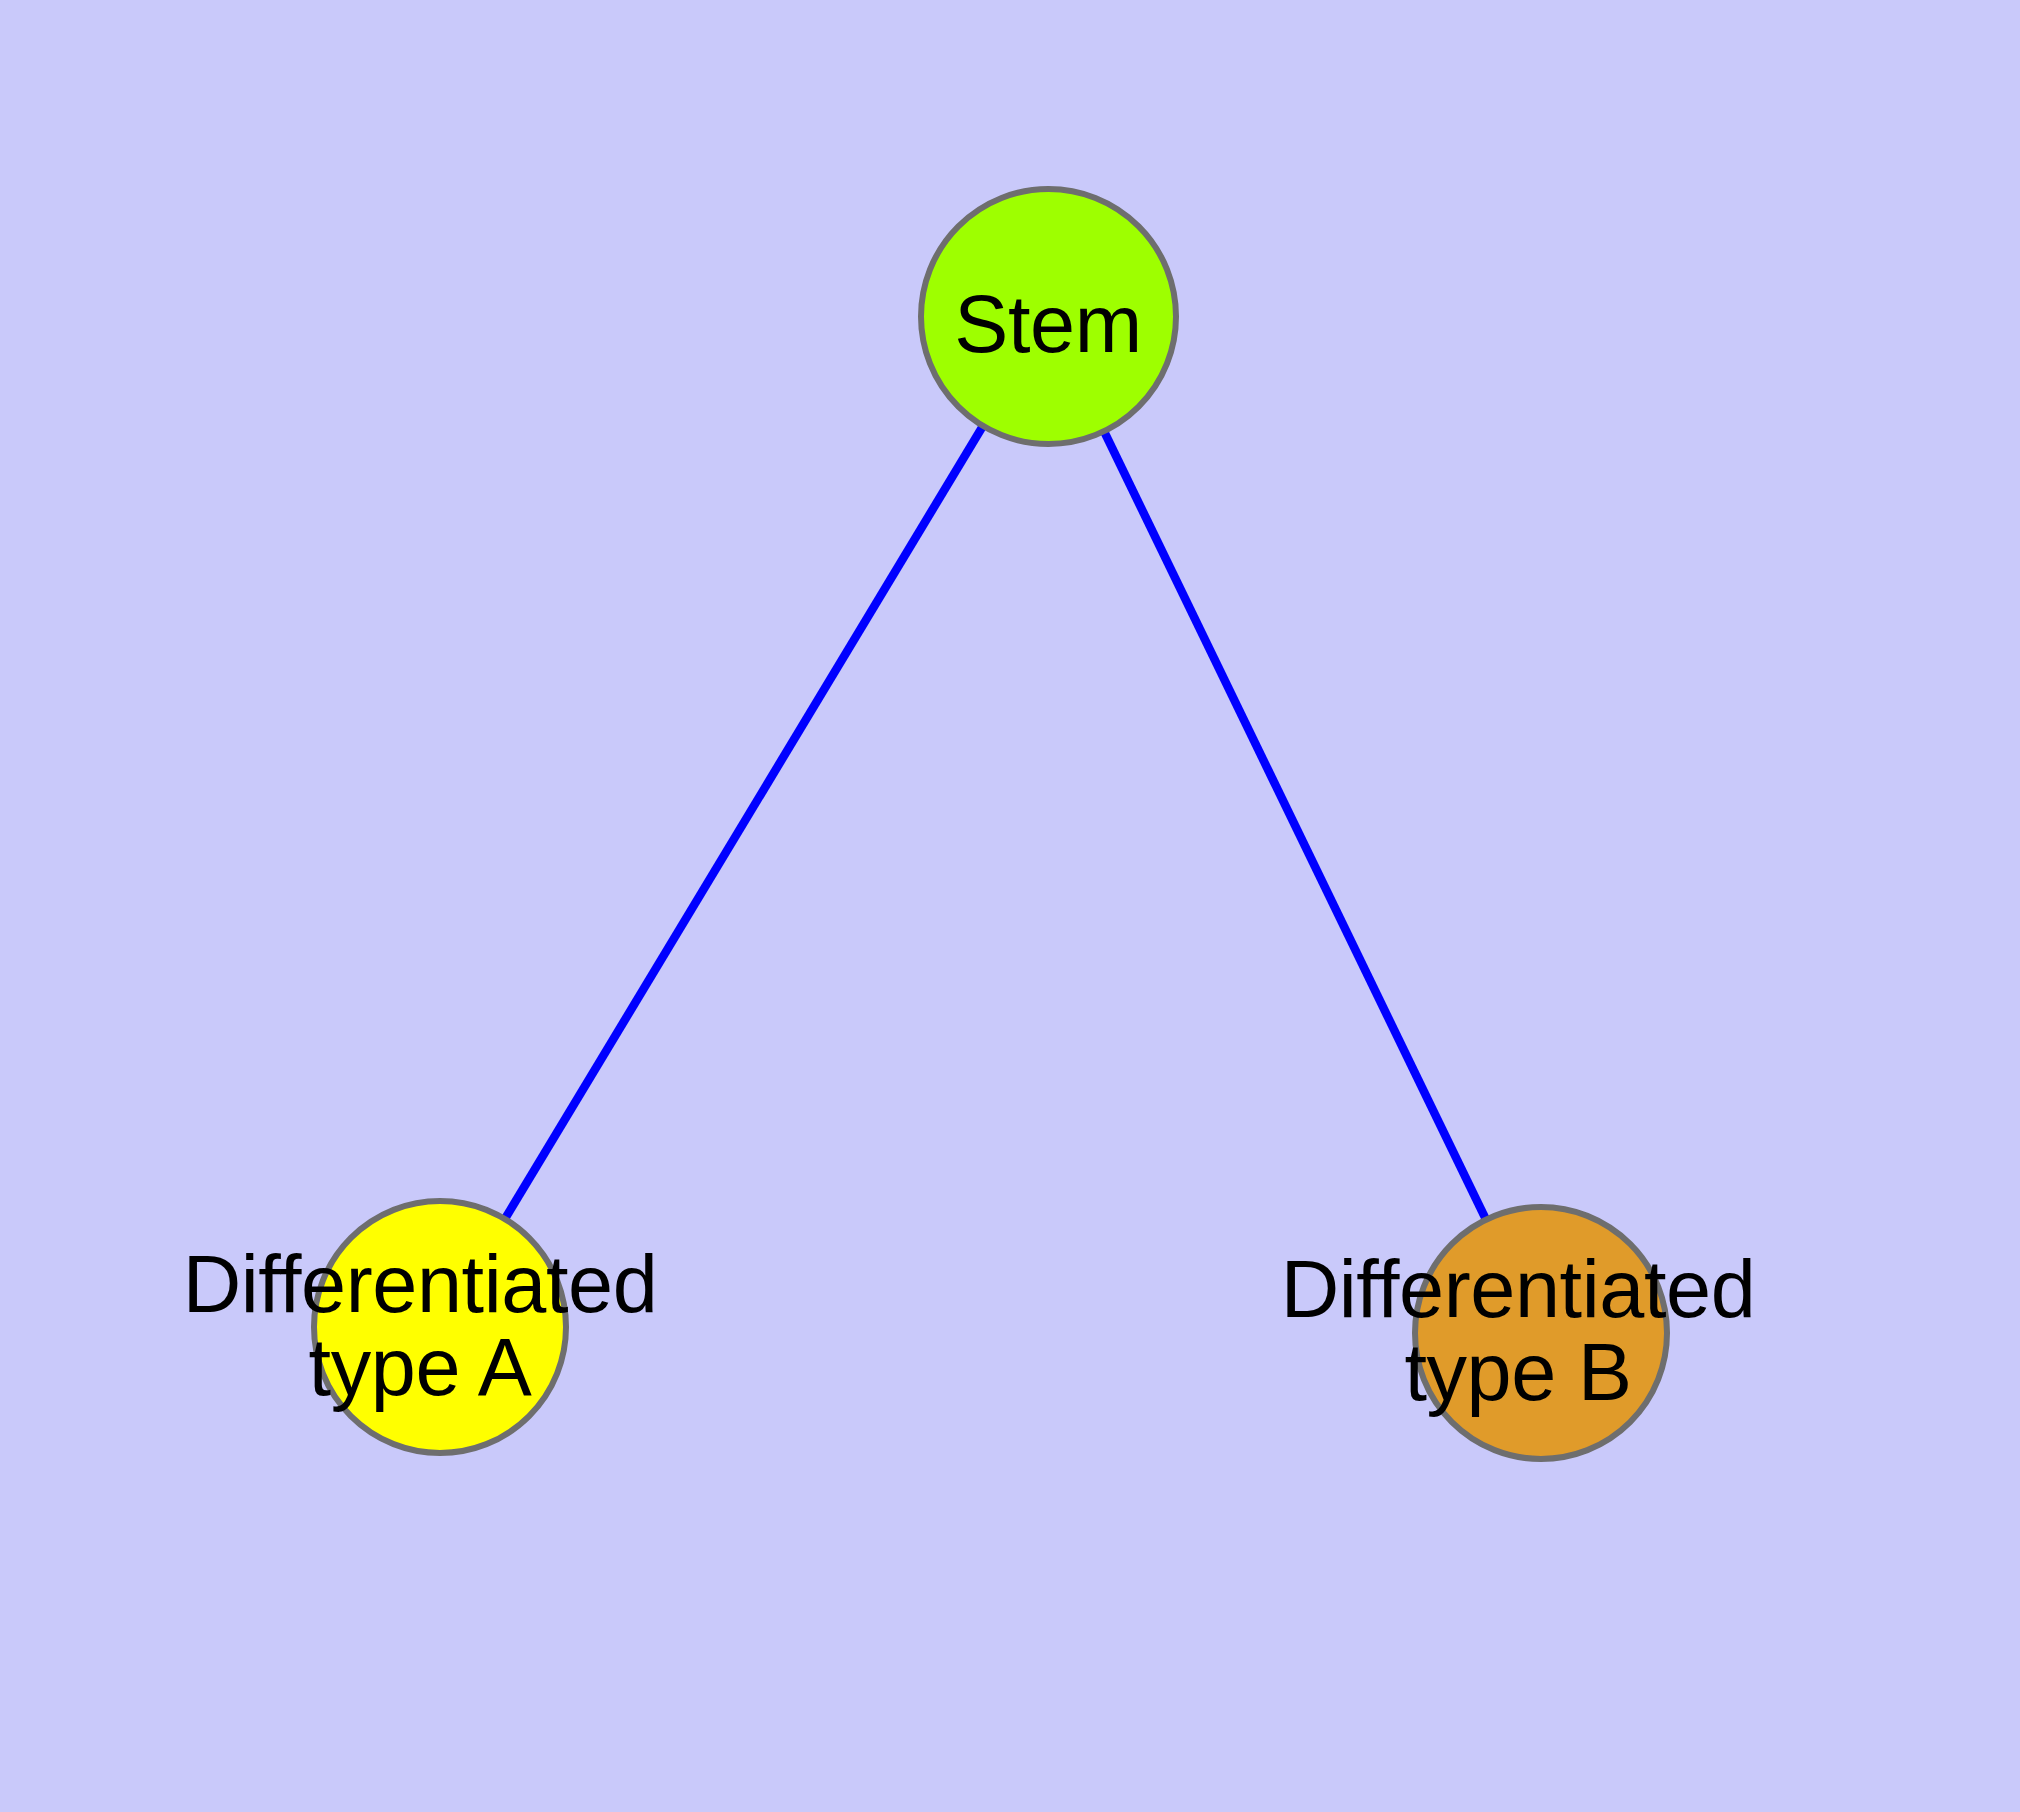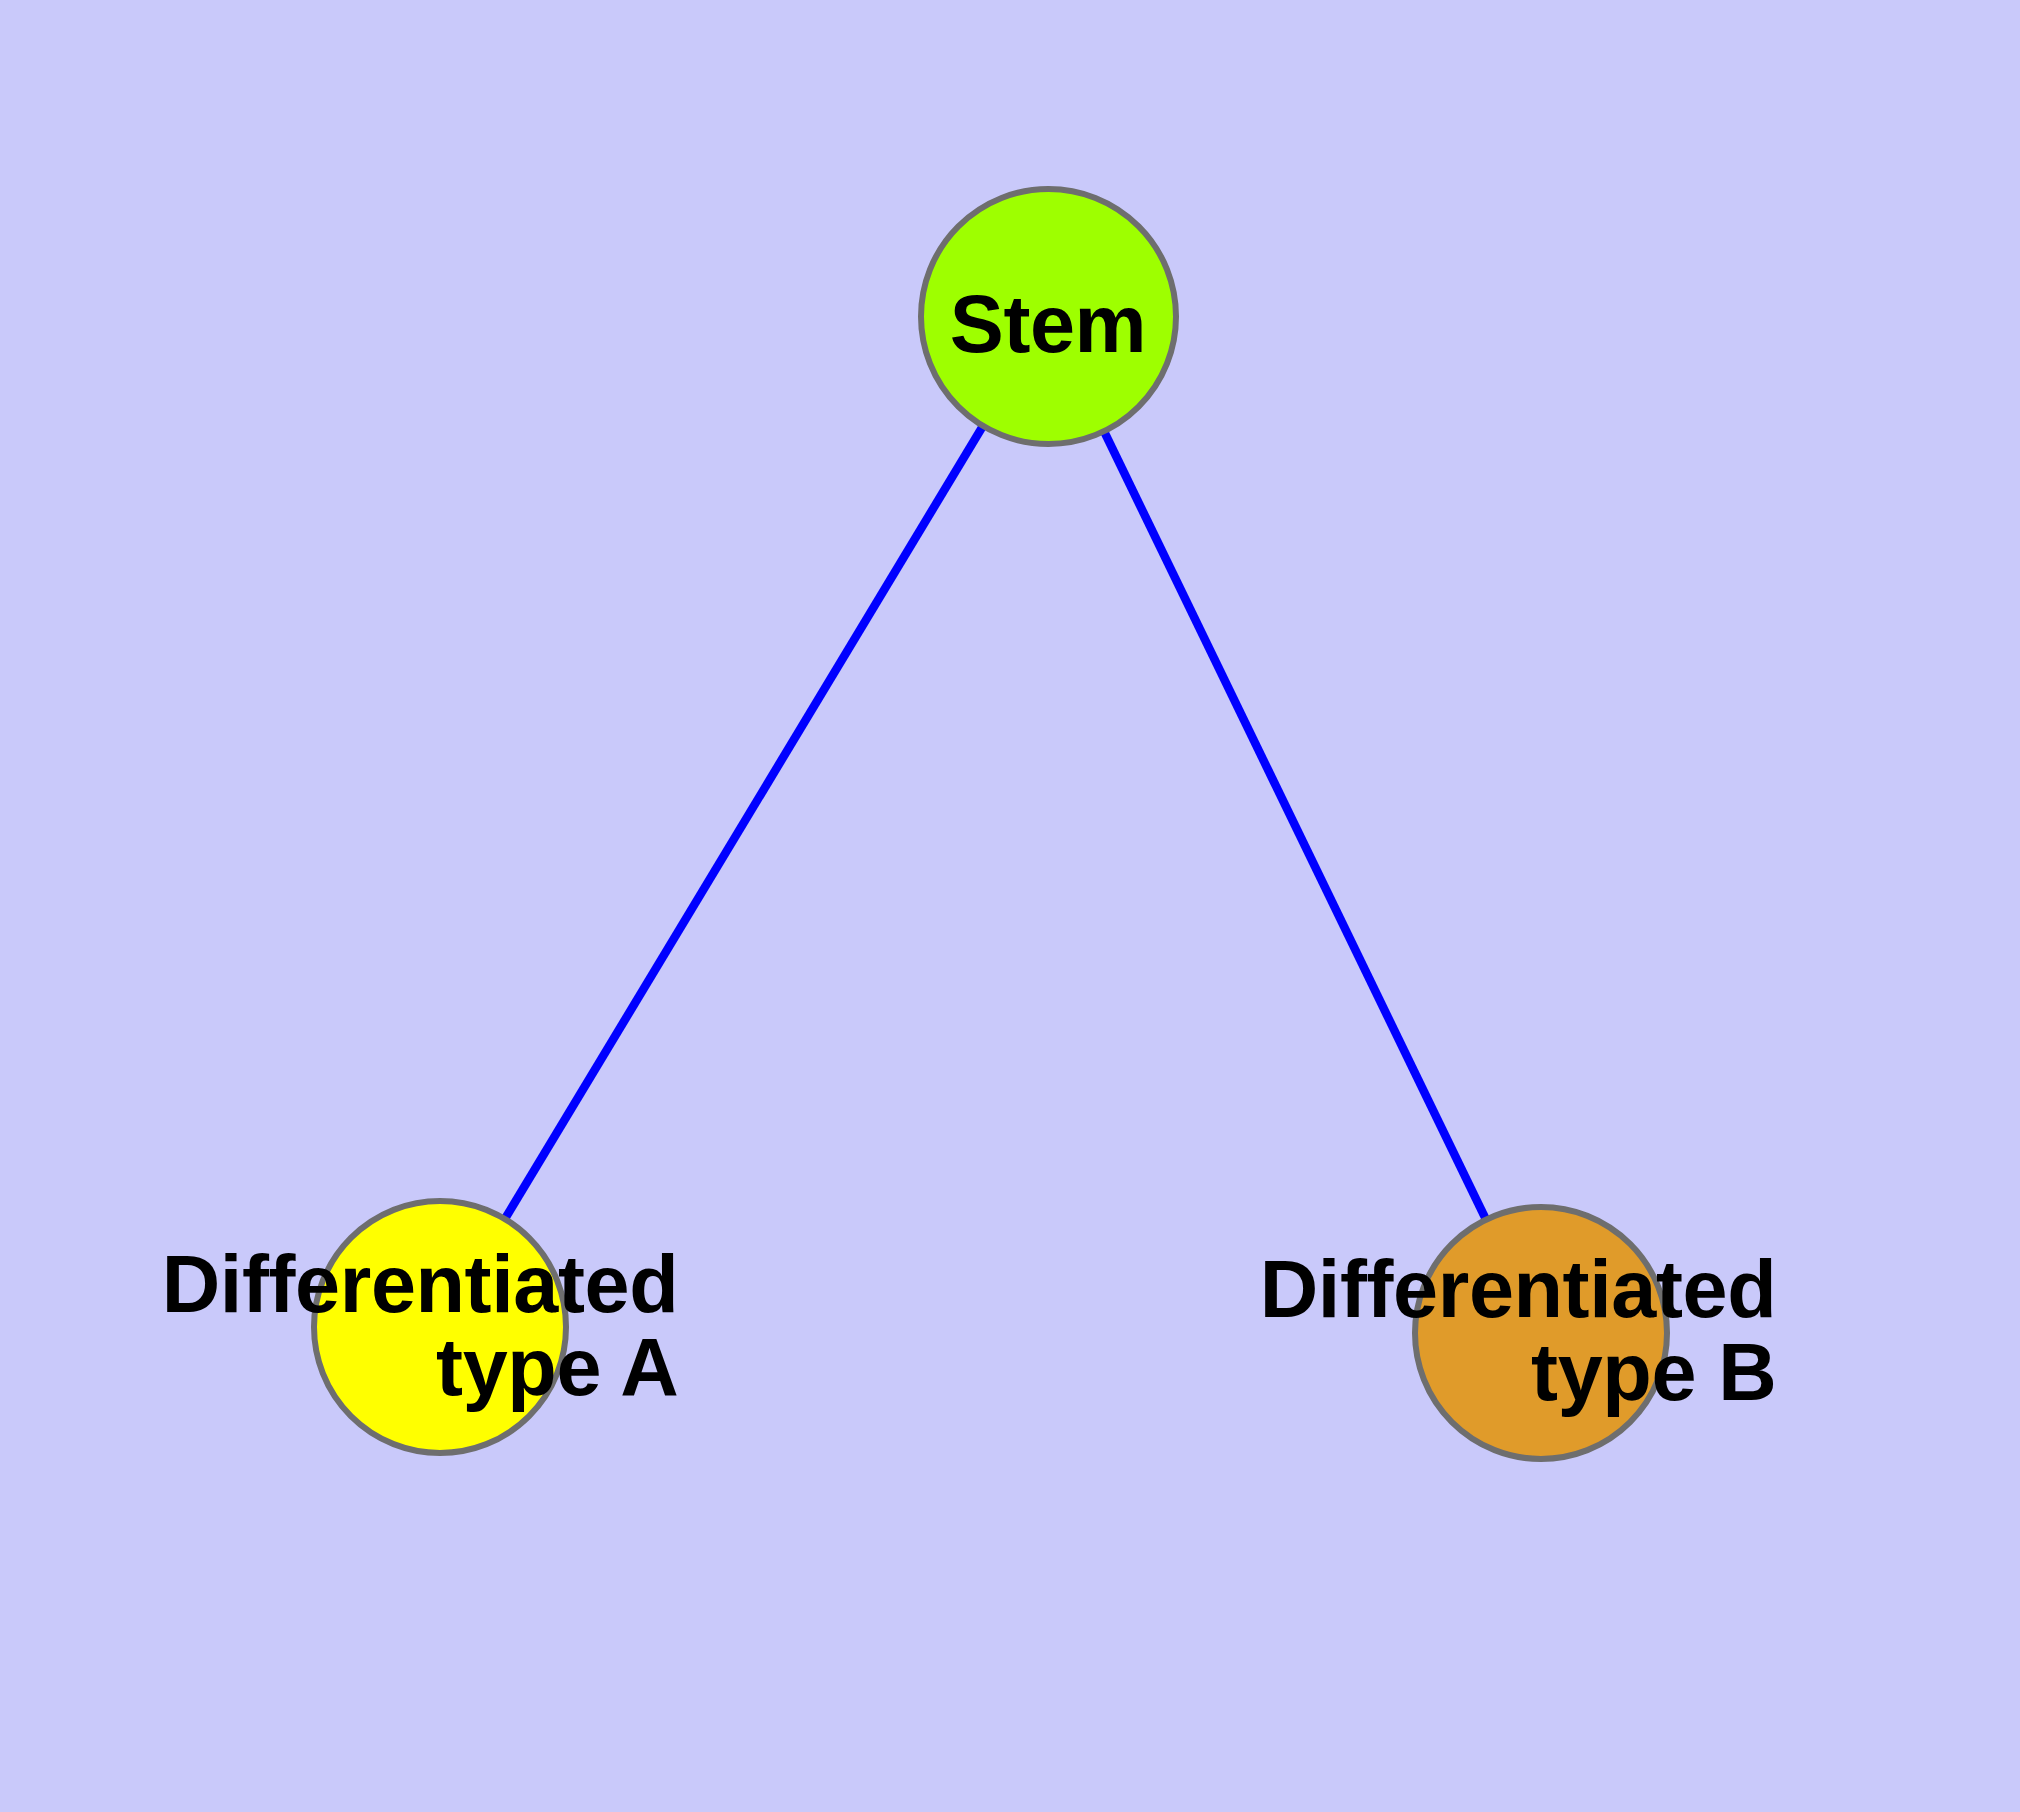--- a/index.html
+++ b/index.html
@@ -33,24 +33,24 @@
   .node {
     position: absolute;
     border-radius: 50%;
     box-sizing: border-box;
     border: 6px solid #6e6e6e;
   }
   .node-label {
     position: absolute;
     color: #000000;
     font-family: "Liberation Sans", sans-serif;
-    font-weight: bold;
+    font-weight: normal;
     font-size: 81px;
     line-height: 1.02;
-    text-align: right;
+    text-align: center;
     white-space: pre;
     letter-spacing: -0.4px;
     transform: translate(-50%, -50%);
   }
 </style>
 </head>
 <body>
 
 <div id="canvas" style="width: 2021px; height: 1812px; background: rgb(201, 201, 250);">
 

